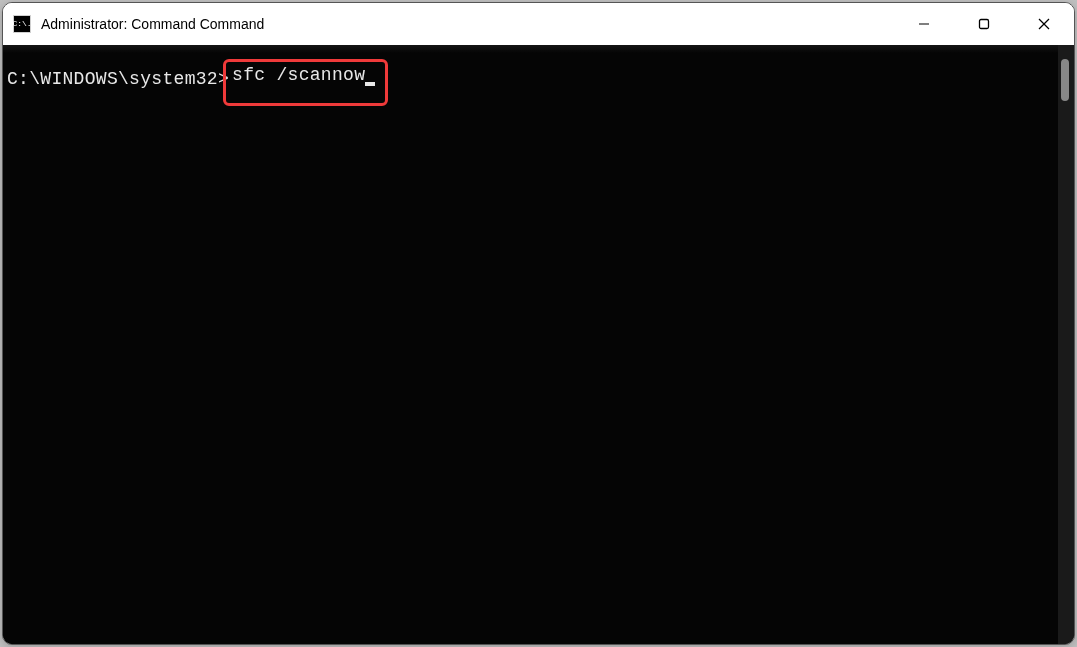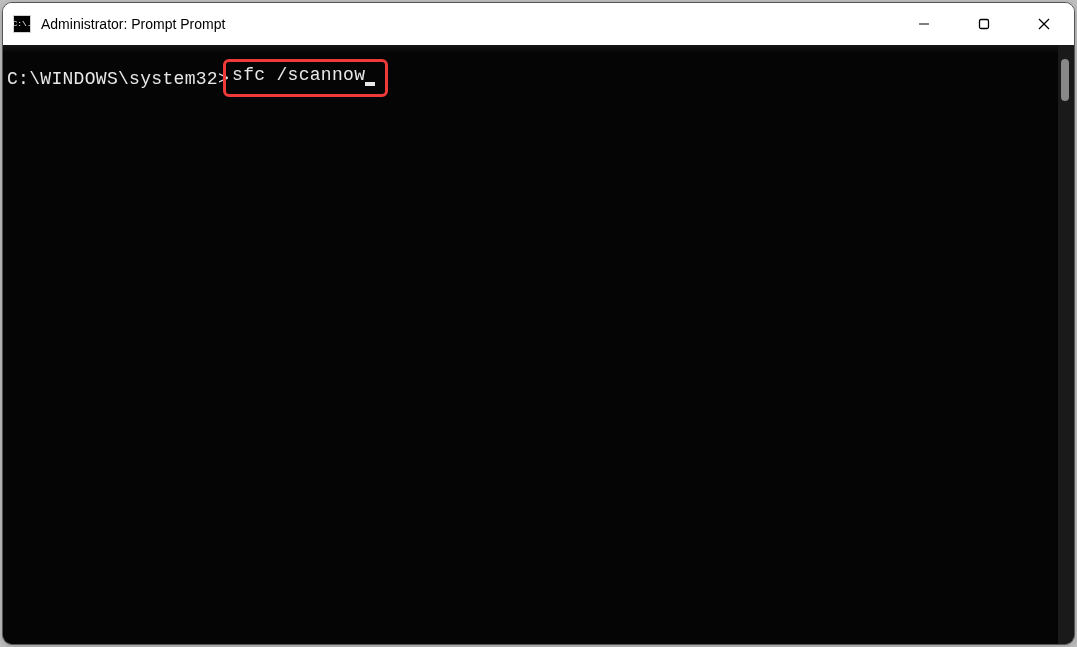--- a/index.html
+++ b/index.html
@@ -102,21 +102,21 @@
     }
 
     .prompt-line {
       display: inline;
     }
 
     .command-box {
       display: inline-block;
       border: 3px solid #ef3a3a;
       border-radius: 6px;
-      padding: 1px 10px 7px 6px;
+      padding: 1px 10px 16px 6px;
       position: relative;
       top: -4px;
       margin-left: -6px;
     }
 
     .command-text {
       color: #e8e8e8;
     }
 
     .cursor {
@@ -146,21 +146,21 @@
     }
   </style>
 </head>
 <body>
 
 <div class="window">
   <div class="titlebar">
     <div class="app-icon">
       <span class="app-icon-text">C:\.</span>
     </div>
-    <div class="title-text">Administrator: Prompt Prompt</div>
+    <div class="title-text">Administrator: Command Command</div>
     <div class="window-controls">
       <div class="win-btn">
         <svg viewBox="0 0 12 12">
           <line x1="1" y1="6" x2="11" y2="6" stroke="#000" stroke-width="1.2"></line>
         </svg>
       </div>
       <div class="win-btn">
         <svg viewBox="0 0 12 12">
           <rect x="1.5" y="1.5" width="9" height="9" fill="none" stroke="#000" stroke-width="1.3" rx="1.5" ry="1.5"></rect>
         </svg>

